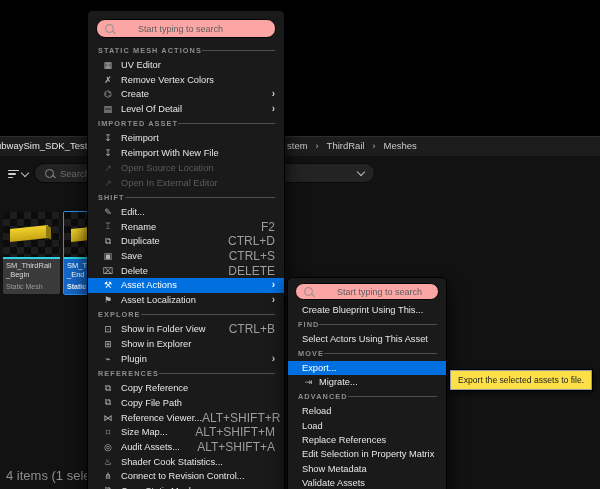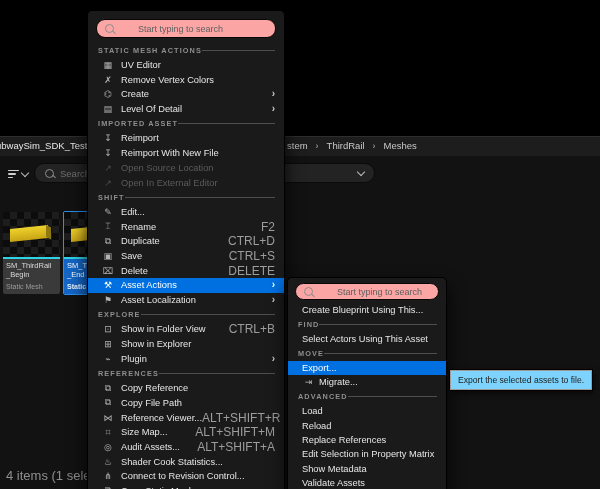--- a/index.html
+++ b/index.html
@@ -62,21 +62,21 @@
   .mrow .ms{margin-left:auto;color:#9d9d9d;font-size:12px}
   .mrow .ma{margin-left:auto;color:#cfcfcf;font-size:10px;font-weight:bold;line-height:1}
   .mrow.dis{color:#5b5b5b}.mrow.dis .mi{color:#4c4c4c}
   .mrow.hl{background:#0070e0;color:#fff}.mrow.hl .mi,.mrow.hl .ma{color:#fff}
   
   .srow{display:flex;align-items:center;height:14.3px;padding:0 9px 0 14px;cursor:pointer;
         color:#e6e6e6;font-size:9.3px;white-space:nowrap}
   .srow.hl{background:#0070e0;color:#fff}
   .srow .mi{width:13px;flex:none;text-align:center;color:#b3b3b3;font-size:9px;margin-right:4px}
   
-  .tooltip{position:absolute;left:450px;top:370px;background:#7dd3fc;color:#1d1d1d;
+  .tooltip{position:absolute;left:450px;top:370px;background:#fde047;color:#1d1d1d;
         font-size:8.6px;padding:4px 7px;border:1px solid #9a9a9a;box-shadow:0 0 0 1px #000,2px 3px 6px rgba(0,0,0,.6);
         white-space:nowrap;z-index:30}
   #mainmenu{left:87px;top:10px;width:198px;height:520px}
   #submenu{left:287px;top:277px;width:160px;height:240px;z-index:20}
   #submenu .menusearch{margin:5px 7px 3px 7px;height:15px}
 </style>
 </head>
 <body>
 
 <div class="topbar">
@@ -306,26 +306,26 @@
     </div>
   <div class="srow">
       <span class="mi">⇥</span>
       <span class="ml">Migrate...</span>
     </div>
   <div class="mhead">
       <span class="mht">ADVANCED</span>
       <span class="mhl"></span>
     </div>
   <div class="srow">
+      <span class="ml">Reload</span>
+    </div>
+  <div class="srow">
       <span class="ml">Load</span>
     </div>
   <div class="srow">
-      <span class="ml">Reload</span>
-    </div>
-  <div class="srow">
       <span class="ml">Replace References</span>
     </div>
   <div class="srow">
       <span class="ml">Edit Selection in Property Matrix</span>
     </div>
   <div class="srow">
       <span class="ml">Show Metadata</span>
     </div>
   <div class="srow">
       <span class="ml">Validate Assets</span>

